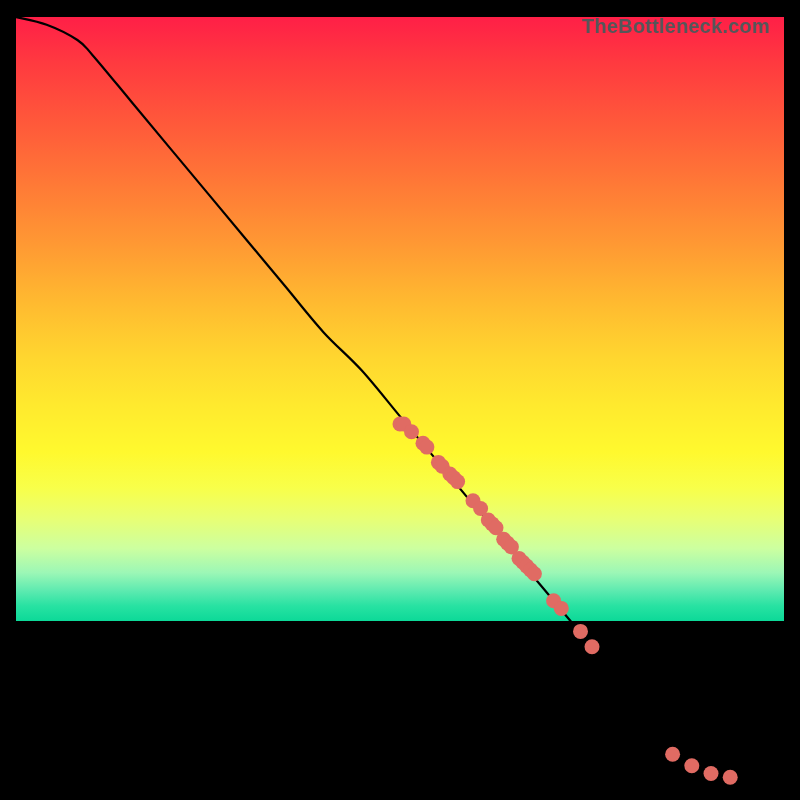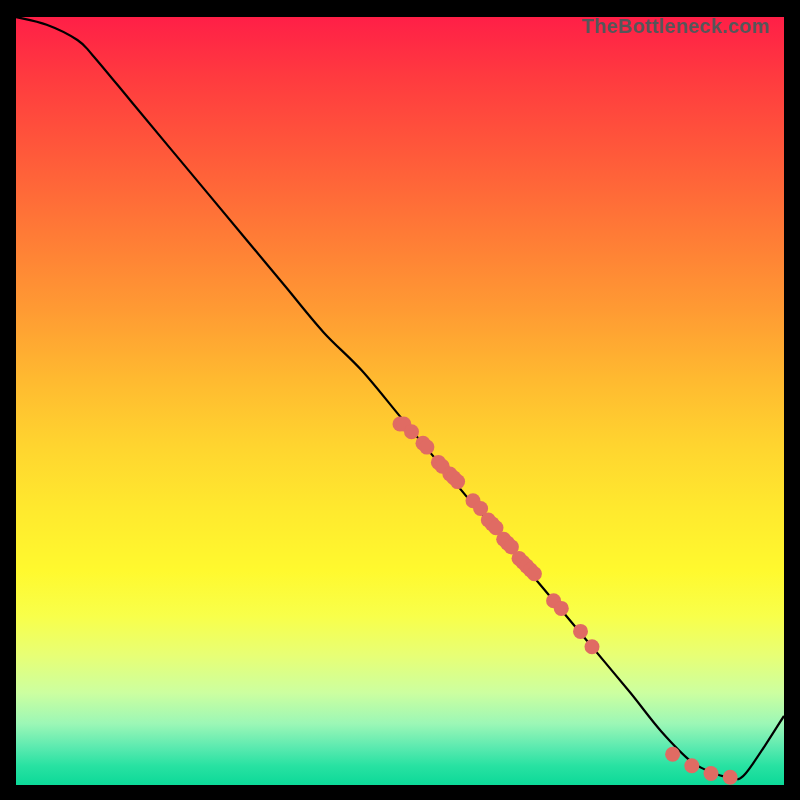--- a/index.html
+++ b/index.html
@@ -17,21 +17,21 @@
     top: 17px;
     width: 768px;
     height: 768px;
     background: #000;
   }
   .plot {
     position: absolute;
     left: 0;
     top: 0;
     width: 768px;
-    height: 768px;
+    height: 604px;
   }
   .gradient {
     position: absolute;
     inset: 0;
     background: linear-gradient(
       to bottom,
       #ff1f47 0%,
       #ff3b3f 8%,
       #ff5a3a 18%,
       #ff7a36 28%,

